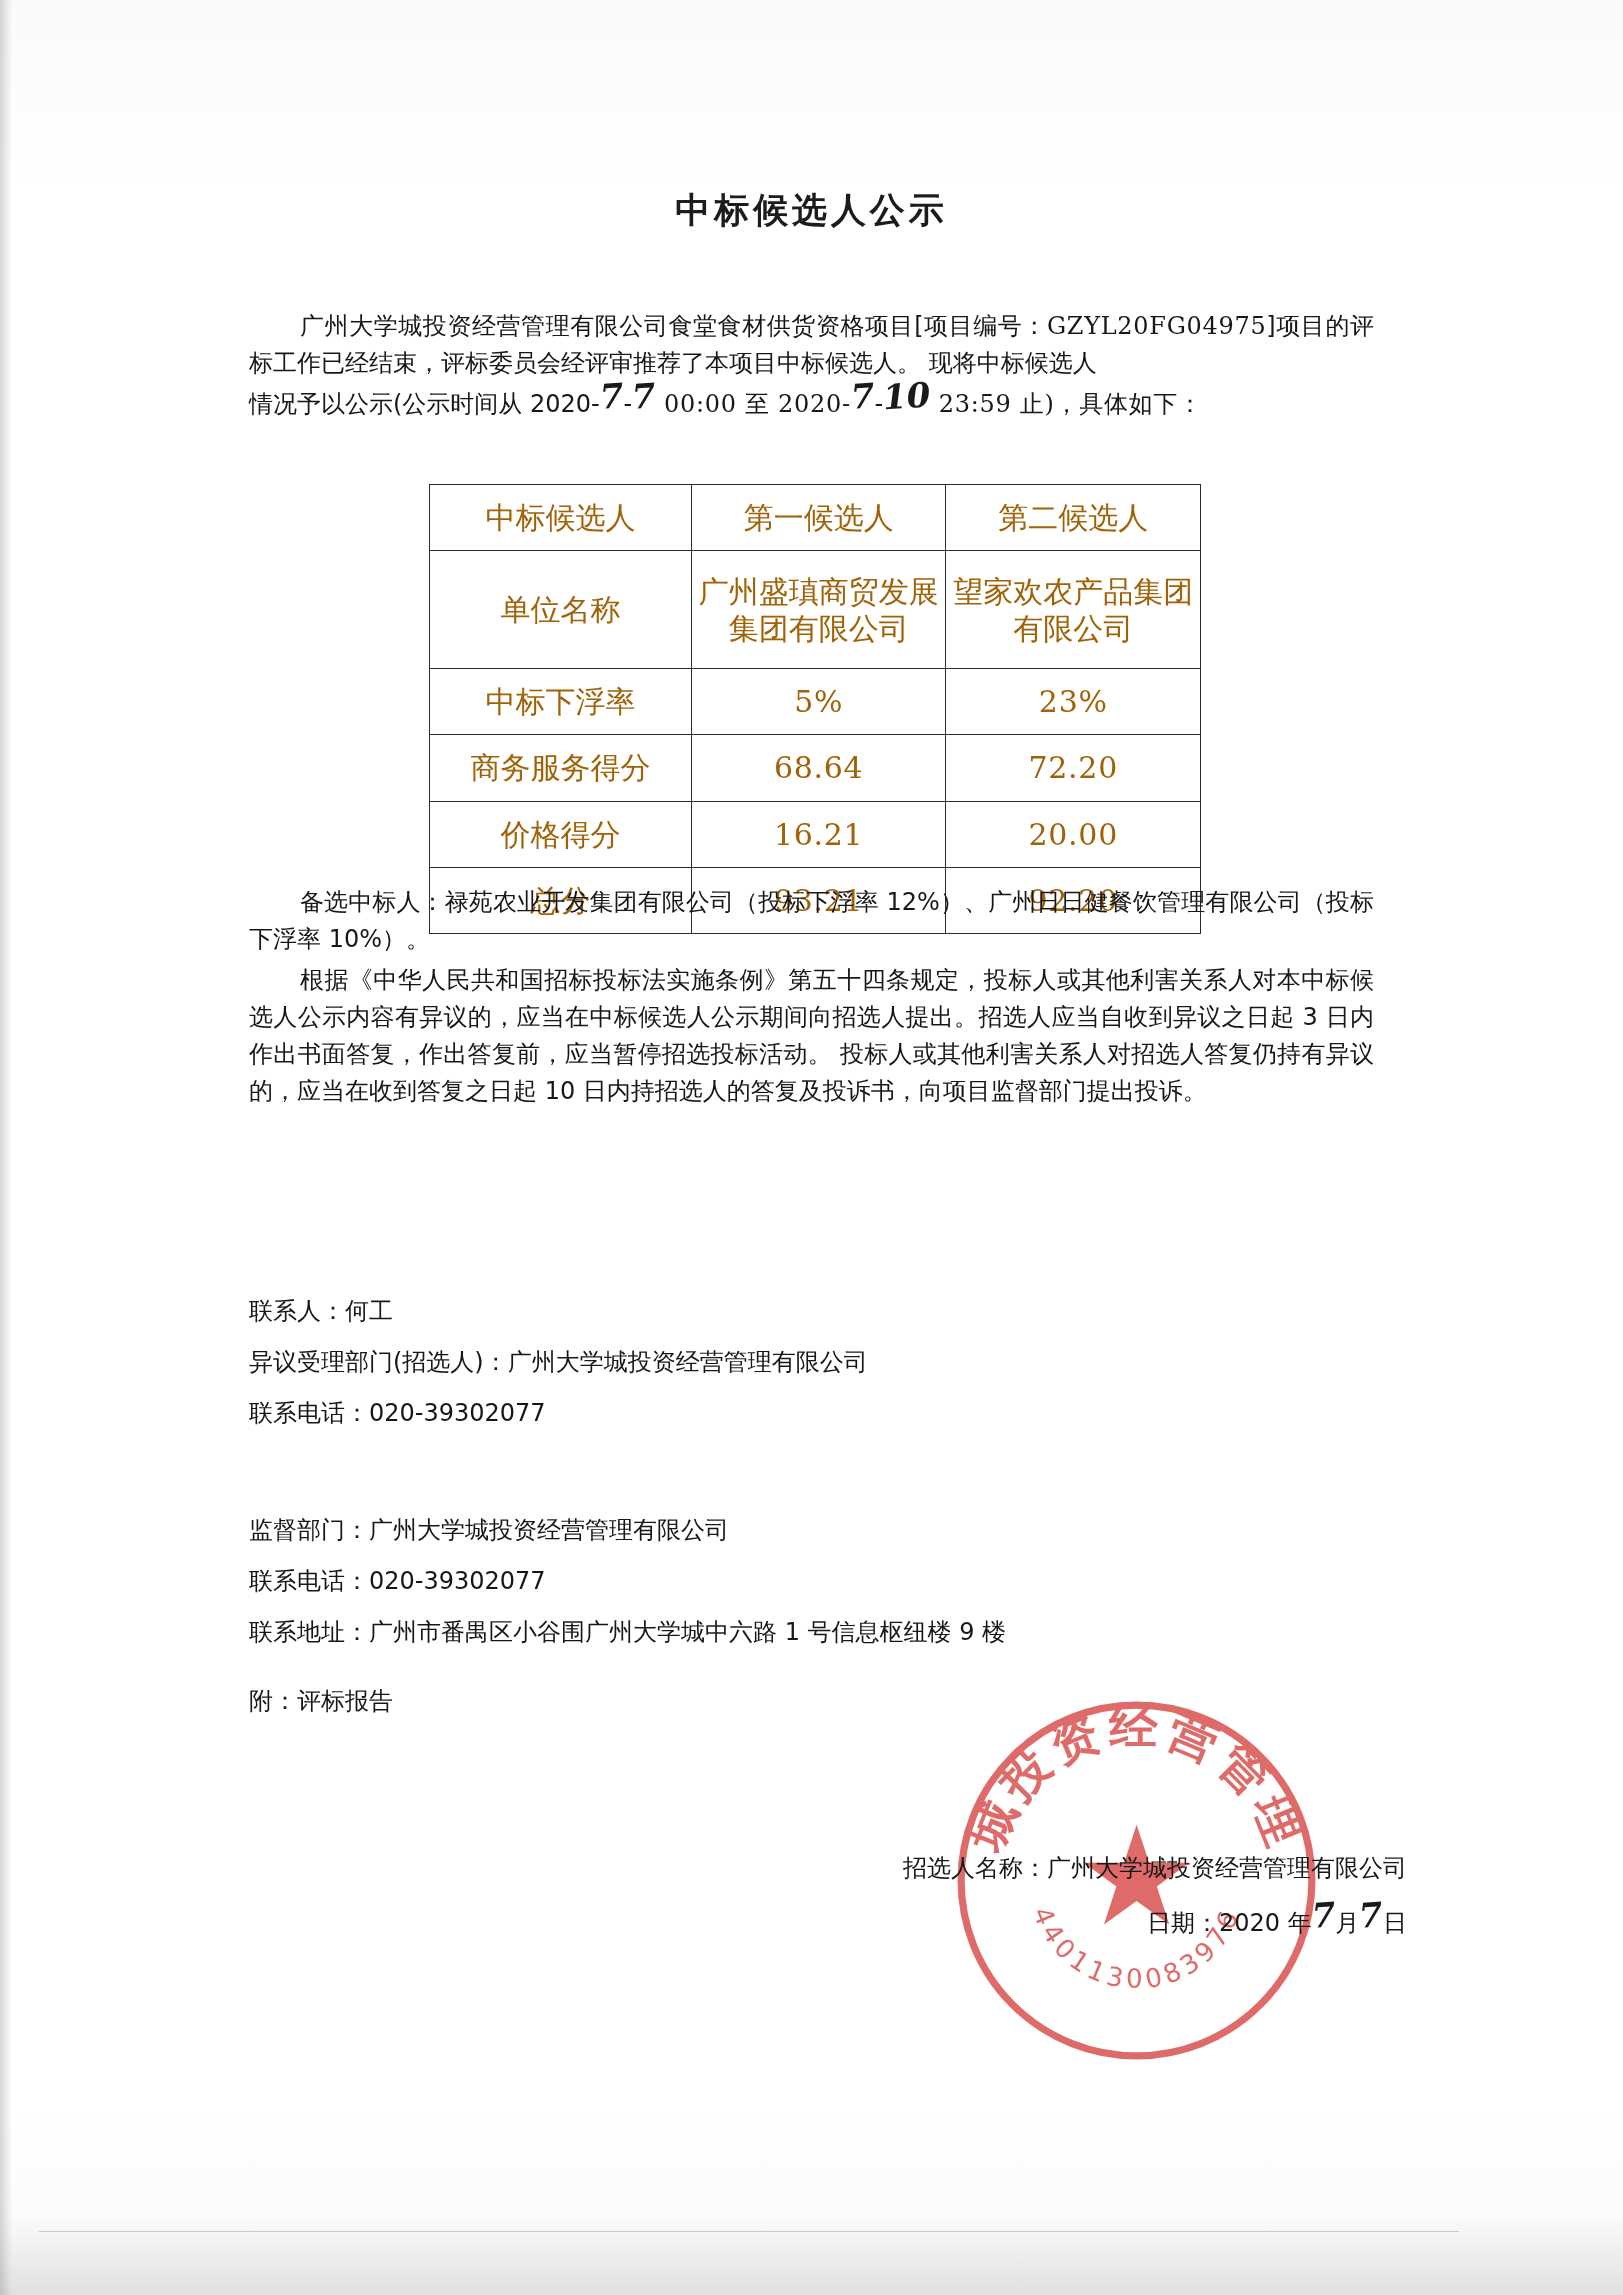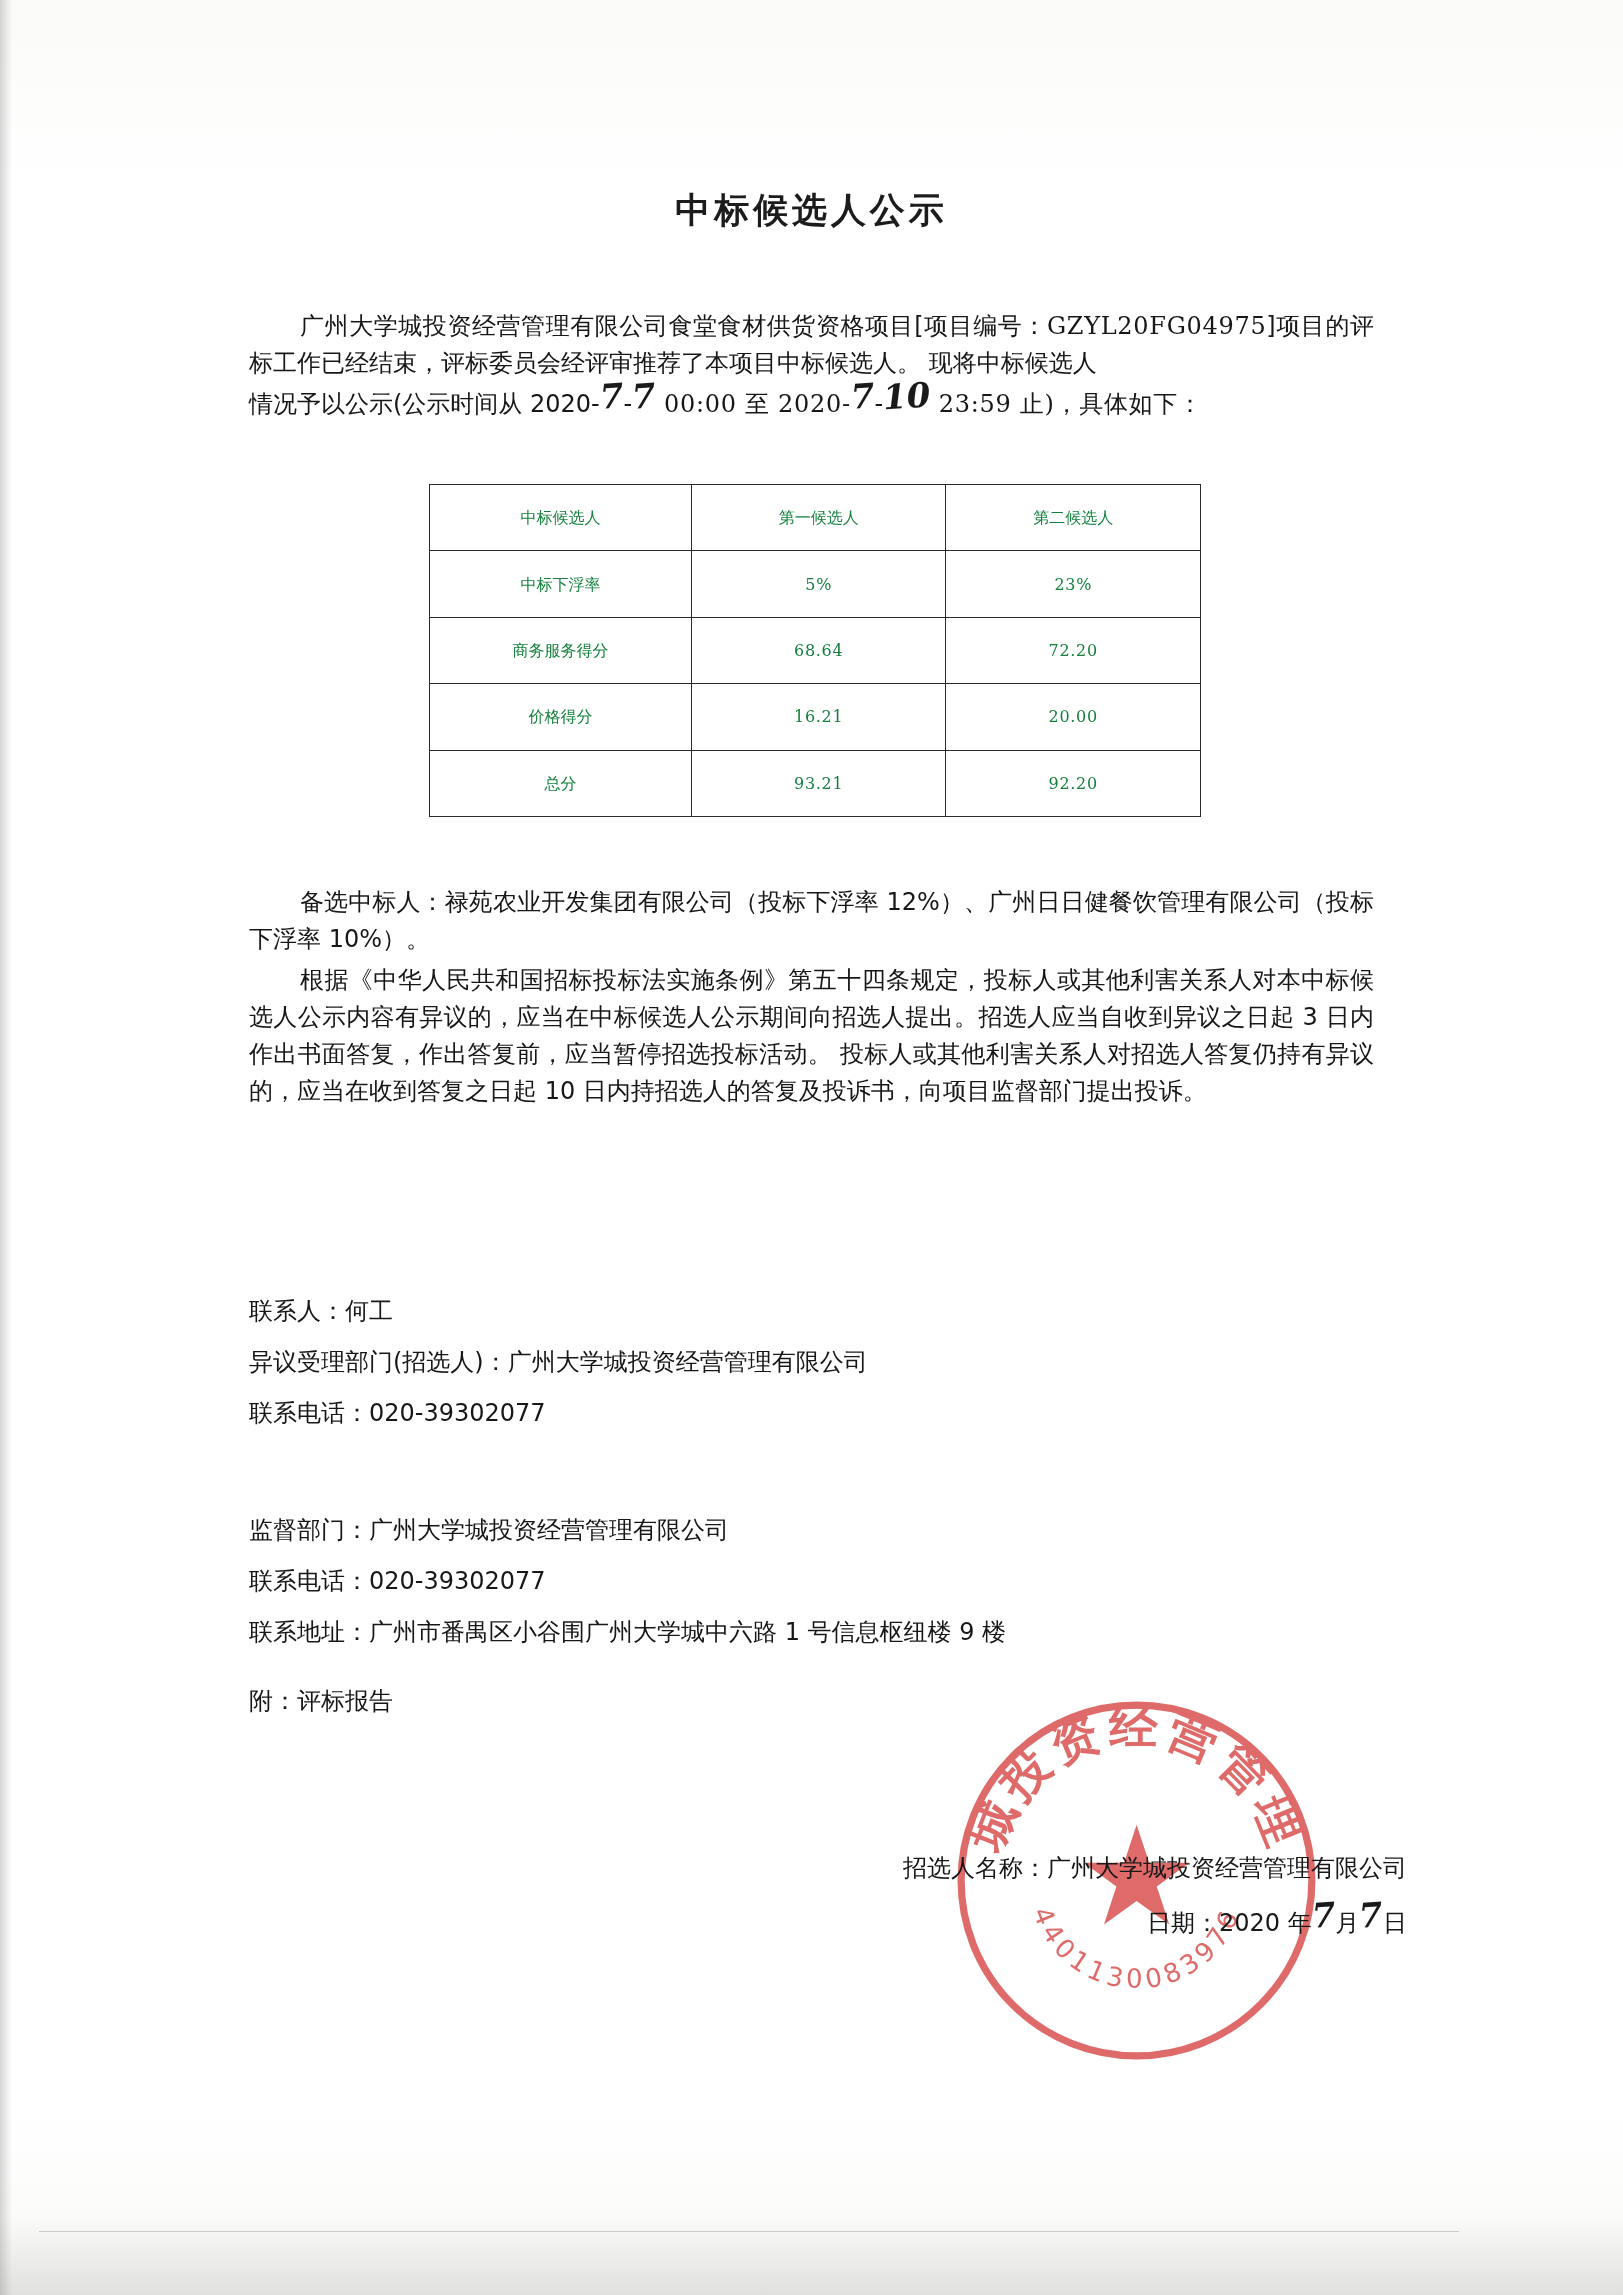--- a/index.html
+++ b/index.html
@@ -101,23 +101,23 @@
   }
   table.cand {
     border-collapse: collapse;
     width: 100%;
     table-layout: fixed;
   }
   table.cand td {
     border: 1.3px solid #2a2a2a;
     text-align: center;
     vertical-align: middle;
-    font-size: 16px;
+    font-size: 30px;
     line-height: 37px;
-    color: #15803d;
+    color: #a16207;
     padding: 9.2px 3.9px;
     height: 47px;
   }
   table.cand td.lbl { width: 34%; }
   table.cand td.c1 { width: 33%; }
   table.cand td.c2 { width: 33%; }
   table.cand tr.tall td { height: 98px; }
   .num { font-family: "DejaVu Serif", "Liberation Serif", serif; letter-spacing: 0.7px; }
 
   
@@ -175,20 +175,25 @@
       <p class="para"><span>情况予以公示(公示时间从 2020-</span><span class="hw">7</span><span>-</span><span class="hw">7</span><span class="num"> 00:00 至 2020-</span><span class="hw">7</span><span>-</span><span class="hw">10</span><span class="num"> 23:59 止)，具体如下：</span></p>
     </div>
 
     <div class="tbl-wrap">
       <table class="cand">
         <tbody>
           <tr>
             <td class="lbl">中标候选人</td>
             <td class="c1">第一候选人</td>
             <td class="c2">第二候选人</td>
+          </tr>
+          <tr class="tall">
+            <td class="lbl">单位名称</td>
+            <td class="c1">广州盛瑱商贸发展集团有限公司</td>
+            <td class="c2">望家欢农产品集团有限公司</td>
           </tr>
           <tr>
             <td class="lbl">中标下浮率</td>
             <td class="c1 num">5%</td>
             <td class="c2 num">23%</td>
           </tr>
           <tr>
             <td class="lbl">商务服务得分</td>
             <td class="c1 num">68.64</td>
             <td class="c2 num">72.20</td>

